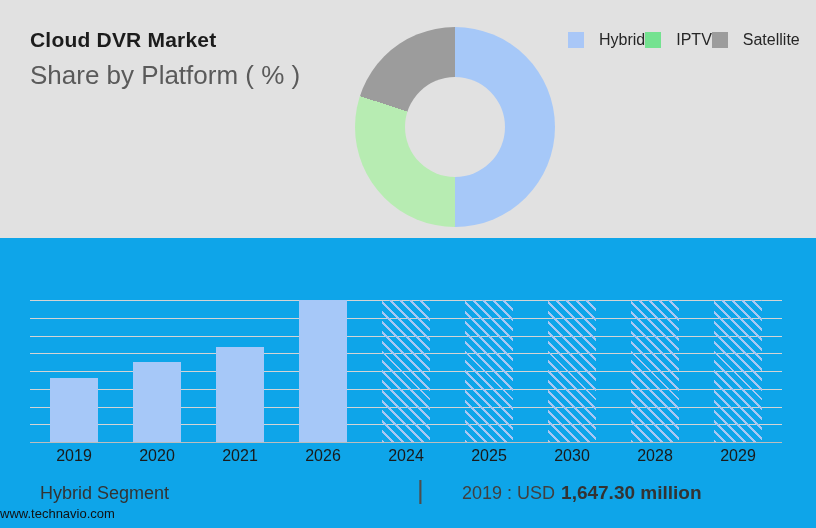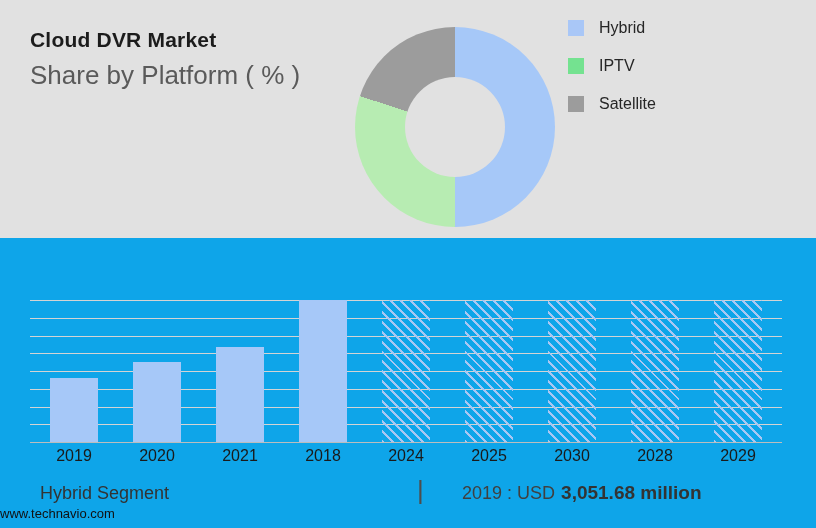--- a/index.html
+++ b/index.html
@@ -8,21 +8,21 @@
     font-family:"Liberation Sans",sans-serif;background:#f2f2f4;
   }
   
   .header{position:absolute;left:0;top:0;width:816px;height:298px;background:#e1e1e1;}
   .title{position:absolute;left:30px;top:28px;font-size:21px;font-weight:bold;color:#1c1c1c;letter-spacing:.2px;}
   .subtitle{position:absolute;left:30px;top:60px;font-size:26px;color:#5a5a5a;}
   
   .donut{position:absolute;left:355px;top:27px;width:200px;height:200px;border-radius:50%;}
   .donut-hole{position:absolute;left:50px;top:50px;width:100px;height:100px;border-radius:50%;background:#e1e1e1;}
   
-  .legend{position:absolute;left:568px;top:20px;display:flex;flex-direction:column;row-gap:22px;}
+  .legend{position:absolute;left:568px;top:32px;display:flex;flex-direction:row;row-gap:30px;}
   .legend-item{display:flex;align-items:center;height:16px;}
   .legend-swatch{width:16px;height:16px;flex:0 0 16px;}
   .legend-label{margin-left:15px;font-size:16px;color:#262626;}
   
   .lower{position:absolute;left:0;top:238px;width:816px;height:290px;background:#0ea5e9;}
   .chart{position:absolute;left:30px;top:62px;width:752px;height:170px;}
   .gridlines{position:absolute;left:0;top:0;width:752px;height:142px;}
   .gridline{position:absolute;left:0;width:100%;height:1px;background:#d4d4d4;}
   .gridline.axisline{background:#bdbdbd;}
   .bars-row{position:absolute;left:0;top:0;width:712px;height:170px;padding:0 20px;
@@ -86,21 +86,21 @@
         <div class="bar-slot">
           <div class="bar" style="height: 79.52px; background: rgb(166, 200, 248);"></div>
           <div class="bar-label">2020</div>
         </div>
         <div class="bar-slot">
           <div class="bar" style="height: 95.14px; background: rgb(166, 200, 248);"></div>
           <div class="bar-label">2021</div>
         </div>
         <div class="bar-slot">
           <div class="bar" style="height: 142px; background: rgb(166, 200, 248);"></div>
-          <div class="bar-label">2018</div>
+          <div class="bar-label">2026</div>
         </div>
         <div class="bar-slot">
           <div class="bar" style="height: 142px; background: repeating-linear-gradient(45deg, rgb(169, 199, 243) 0px, rgb(169, 199, 243) 2px, transparent 2px, transparent 7px);"></div>
           <div class="bar-label">2024</div>
         </div>
         <div class="bar-slot">
           <div class="bar" style="height: 142px; background: repeating-linear-gradient(45deg, rgb(169, 199, 243) 0px, rgb(169, 199, 243) 2px, transparent 2px, transparent 7px);"></div>
           <div class="bar-label">2025</div>
         </div>
         <div class="bar-slot">
@@ -114,17 +114,17 @@
         <div class="bar-slot">
           <div class="bar" style="height: 142px; background: repeating-linear-gradient(45deg, rgb(169, 199, 243) 0px, rgb(169, 199, 243) 2px, transparent 2px, transparent 7px);"></div>
           <div class="bar-label">2029</div>
         </div>
       </div>
   </div>
 
   <div class="segment-label">Hybrid Segment</div>
   <div class="separator">|</div>
   <div class="value-text">
-    <span>2019 : USD</span><span class="value-bold">3,051.68 million</span>
+    <span>2019 : USD</span><span class="value-bold">1,647.30 million</span>
   </div>
 
   <div class="footer">www.technavio.com</div>
 </div>
 
 </body></html>

